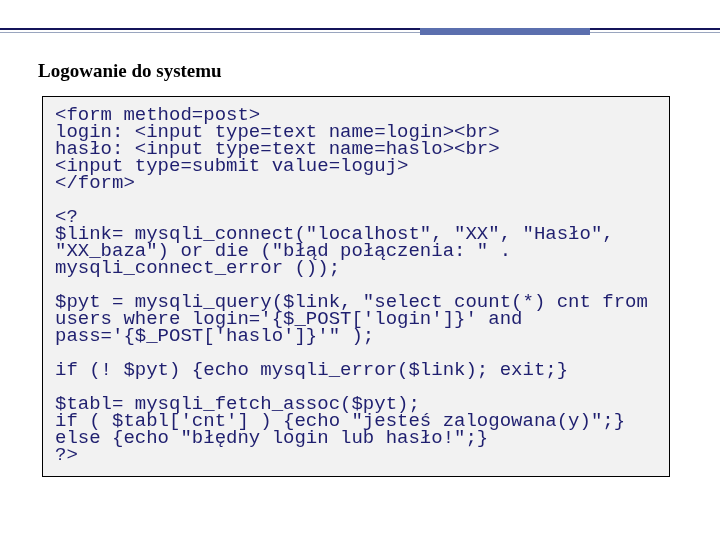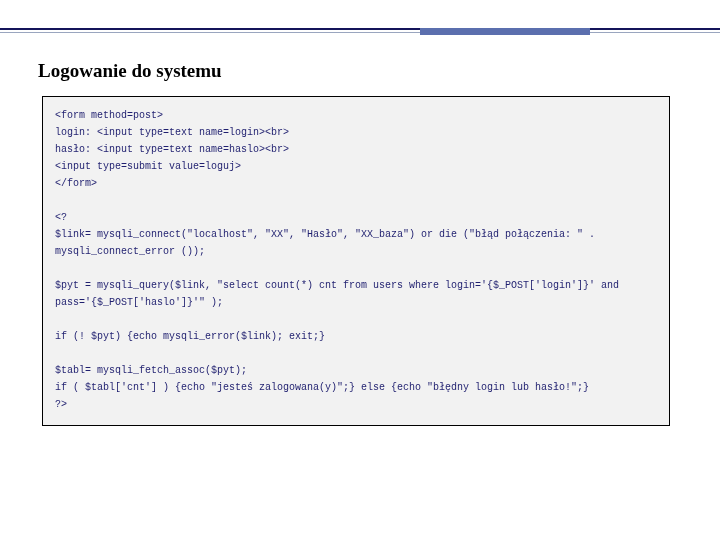--- a/index.html
+++ b/index.html
@@ -61,21 +61,21 @@
     top: 96px;
     left: 42px;
     width: 628px;
     box-sizing: border-box;
     border: 1.5px solid #000;
     background: #f2f2f2;
     padding: 10px 12px 12px 12px;
   }
   .code {
     font-family: "Courier New", Courier, monospace;
-    font-size: 10px;
+    font-size: 19px;
     line-height: 17px;
     color: #1f1f6f;
     white-space: pre-wrap;
     word-wrap: break-word;
     margin: 0;
   }
 </style>
 </head>
 <body>
 

